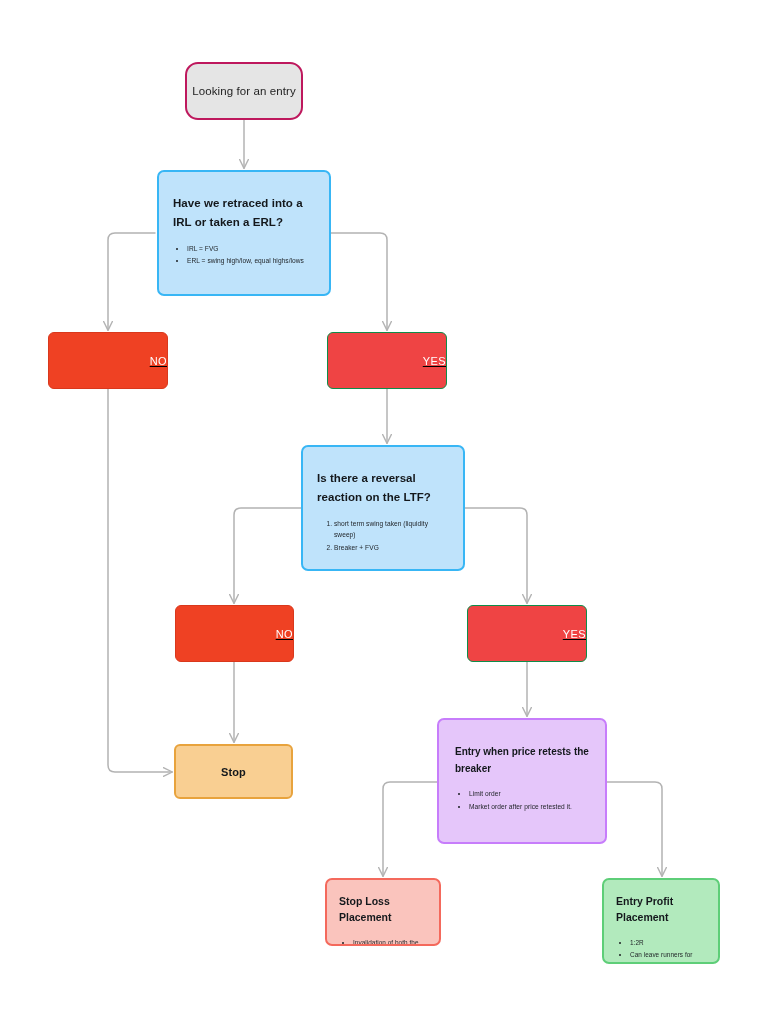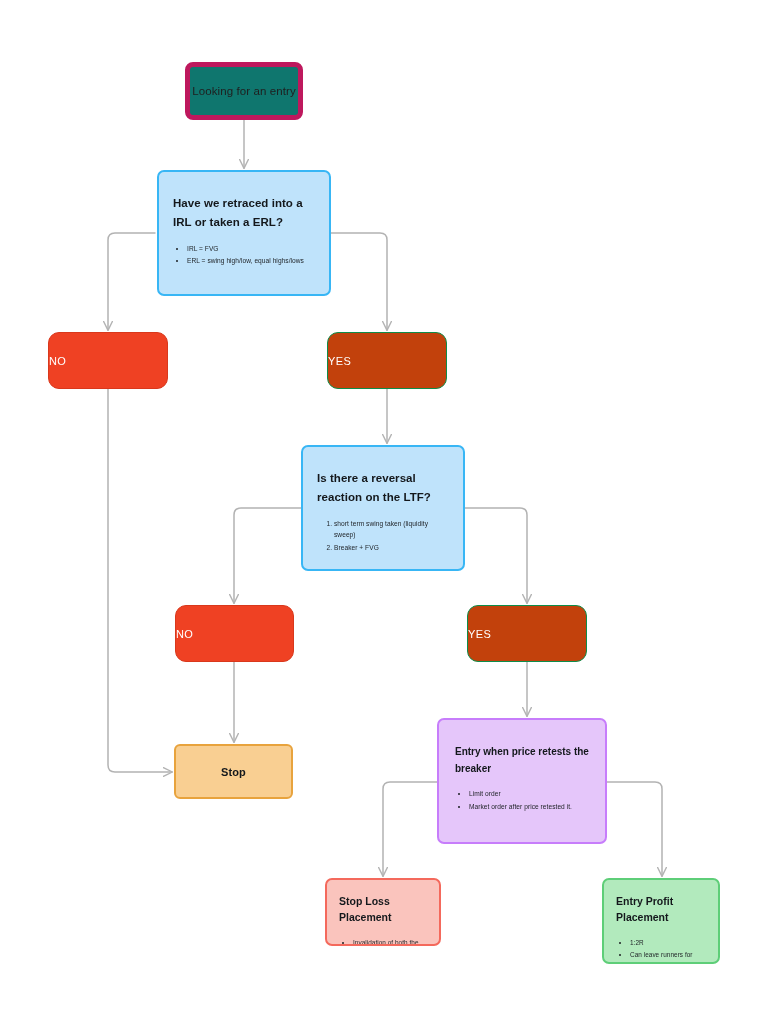--- a/index.html
+++ b/index.html
@@ -23,23 +23,23 @@
   }
   .node {
     position: absolute;
     border-radius: 6px;
     display: flex;
     flex-direction: column;
     overflow: hidden;
   }
   
   .node-start {
-    background: #0f766e;
-    border: 5px solid #be185d;
-    border-radius: 8px;
+    background: #e5e5e5;
+    border: 2px solid #be185d;
+    border-radius: 13px;
     align-items: center;
     justify-content: center;
   }
   .node-start .title {
     font-size: 11.5px;
     color: #1f1f1f;
     font-weight: 400;
     text-align: center;
     letter-spacing: .1px;
   }
@@ -53,32 +53,33 @@
   }
   .node-decision .title {
     font-size: 11.5px;
     font-weight: bold;
     color: #14181c;
     line-height: 1.65;
     letter-spacing: .05px;
   }
   
   .node-answer {
-    align-items: flex-start;
+    align-items: flex-end;
     justify-content: center;
-    border-radius: 11px;
+    border-radius: 6px;
+    text-decoration: underline;
   }
   .node-answer .title {
     font-size: 11px;
     color: #ffffff;
     font-weight: 400;
     letter-spacing: .4px;
   }
   .answer-no  { background: #ef4123; border: 1.5px solid #d9381c; }
-  .answer-yes { background: #c2410c; border: 1.5px solid #0e8c4a; }
+  .answer-yes { background: #ef4444; border: 1.5px solid #0e8c4a; }
   
   .node-wait {
     background: #f9cf92;
     border: 2px solid #e8a33d;
     border-radius: 6px;
     align-items: center;
     justify-content: center;
   }
   .node-wait .title {
     font-size: 11px;

